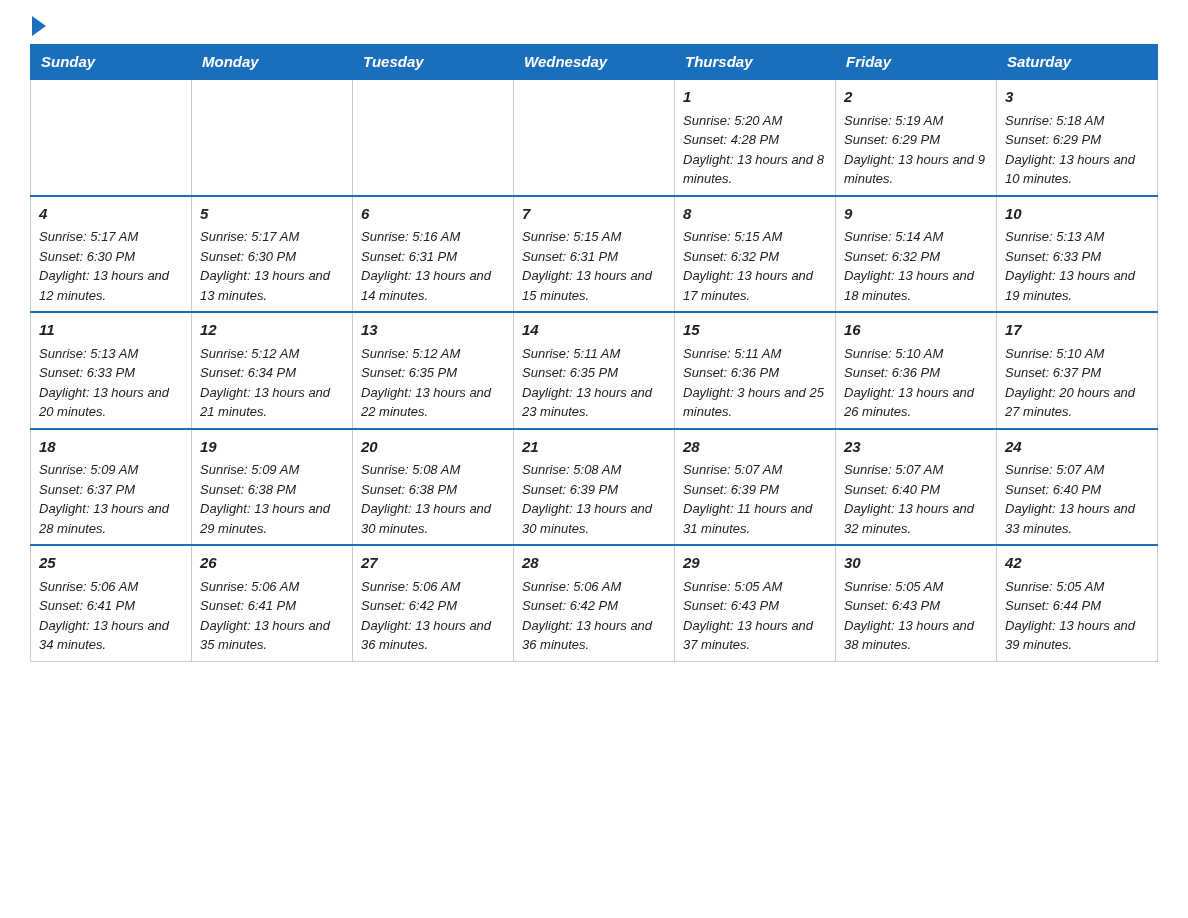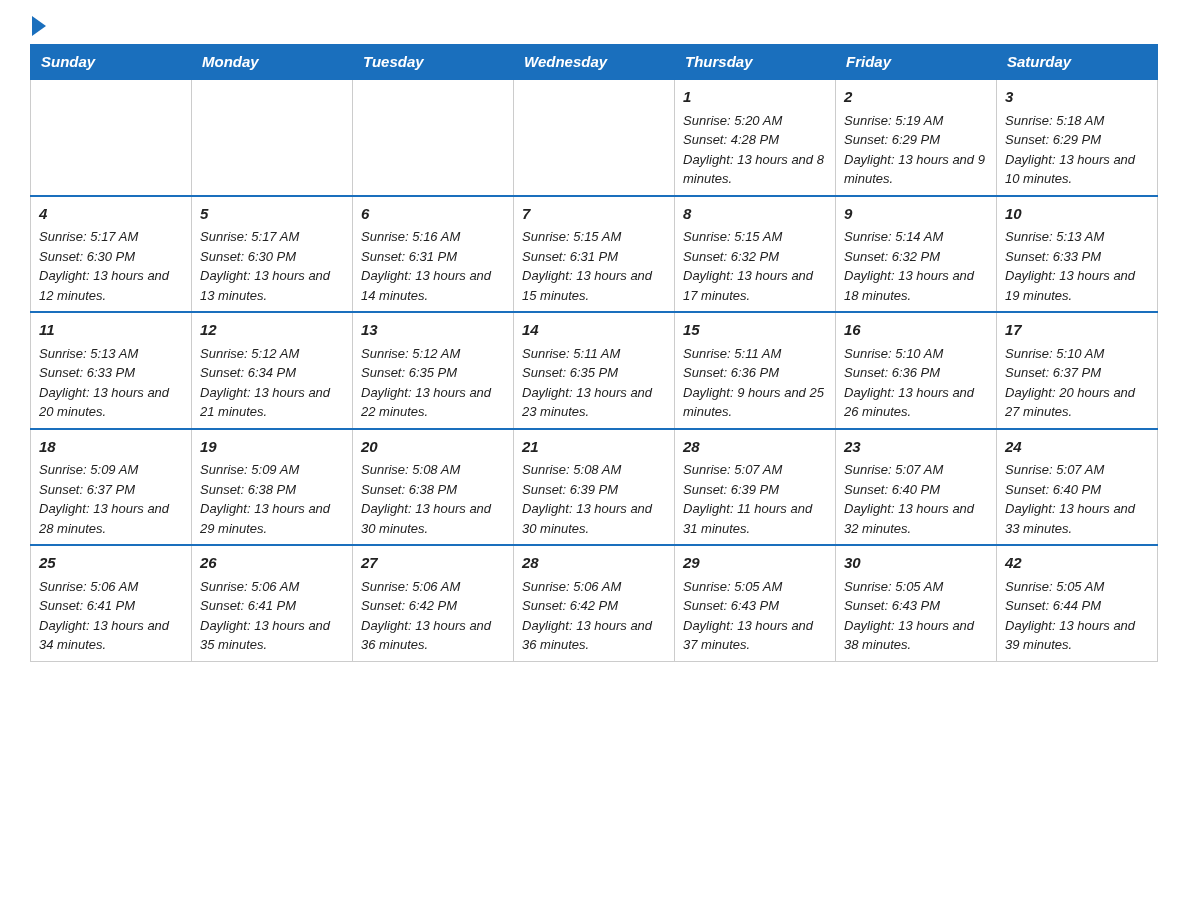--- a/index.html
+++ b/index.html
@@ -142,21 +142,21 @@
         <td><span class="day-num">7</span><span>Sunrise: 5:15 AM</span><br><span>Sunset: 6:31 PM</span><br><span>Daylight: 13 hours and 15 minutes.</span></td>
         <td><span class="day-num">8</span><span>Sunrise: 5:15 AM</span><br><span>Sunset: 6:32 PM</span><br><span>Daylight: 13 hours and 17 minutes.</span></td>
         <td><span class="day-num">9</span><span>Sunrise: 5:14 AM</span><br><span>Sunset: 6:32 PM</span><br><span>Daylight: 13 hours and 18 minutes.</span></td>
         <td><span class="day-num">10</span><span>Sunrise: 5:13 AM</span><br><span>Sunset: 6:33 PM</span><br><span>Daylight: 13 hours and 19 minutes.</span></td>
       </tr>
       <tr>
         <td><span class="day-num">11</span><span>Sunrise: 5:13 AM</span><br><span>Sunset: 6:33 PM</span><br><span>Daylight: 13 hours and 20 minutes.</span></td>
         <td><span class="day-num">12</span><span>Sunrise: 5:12 AM</span><br><span>Sunset: 6:34 PM</span><br><span>Daylight: 13 hours and 21 minutes.</span></td>
         <td><span class="day-num">13</span><span>Sunrise: 5:12 AM</span><br><span>Sunset: 6:35 PM</span><br><span>Daylight: 13 hours and 22 minutes.</span></td>
         <td><span class="day-num">14</span><span>Sunrise: 5:11 AM</span><br><span>Sunset: 6:35 PM</span><br><span>Daylight: 13 hours and 23 minutes.</span></td>
-        <td><span class="day-num">15</span><span>Sunrise: 5:11 AM</span><br><span>Sunset: 6:36 PM</span><br><span>Daylight: 9 hours and 25 minutes.</span></td>
+        <td><span class="day-num">15</span><span>Sunrise: 5:11 AM</span><br><span>Sunset: 6:36 PM</span><br><span>Daylight: 3 hours and 25 minutes.</span></td>
         <td><span class="day-num">16</span><span>Sunrise: 5:10 AM</span><br><span>Sunset: 6:36 PM</span><br><span>Daylight: 13 hours and 26 minutes.</span></td>
         <td><span class="day-num">17</span><span>Sunrise: 5:10 AM</span><br><span>Sunset: 6:37 PM</span><br><span>Daylight: 20 hours and 27 minutes.</span></td>
       </tr>
       <tr>
         <td><span class="day-num">18</span><span>Sunrise: 5:09 AM</span><br><span>Sunset: 6:37 PM</span><br><span>Daylight: 13 hours and 28 minutes.</span></td>
         <td><span class="day-num">19</span><span>Sunrise: 5:09 AM</span><br><span>Sunset: 6:38 PM</span><br><span>Daylight: 13 hours and 29 minutes.</span></td>
         <td><span class="day-num">20</span><span>Sunrise: 5:08 AM</span><br><span>Sunset: 6:38 PM</span><br><span>Daylight: 13 hours and 30 minutes.</span></td>
         <td><span class="day-num">21</span><span>Sunrise: 5:08 AM</span><br><span>Sunset: 6:39 PM</span><br><span>Daylight: 13 hours and 30 minutes.</span></td>
         <td><span class="day-num">28</span><span>Sunrise: 5:07 AM</span><br><span>Sunset: 6:39 PM</span><br><span>Daylight: 11 hours and 31 minutes.</span></td>
         <td><span class="day-num">23</span><span>Sunrise: 5:07 AM</span><br><span>Sunset: 6:40 PM</span><br><span>Daylight: 13 hours and 32 minutes.</span></td>

